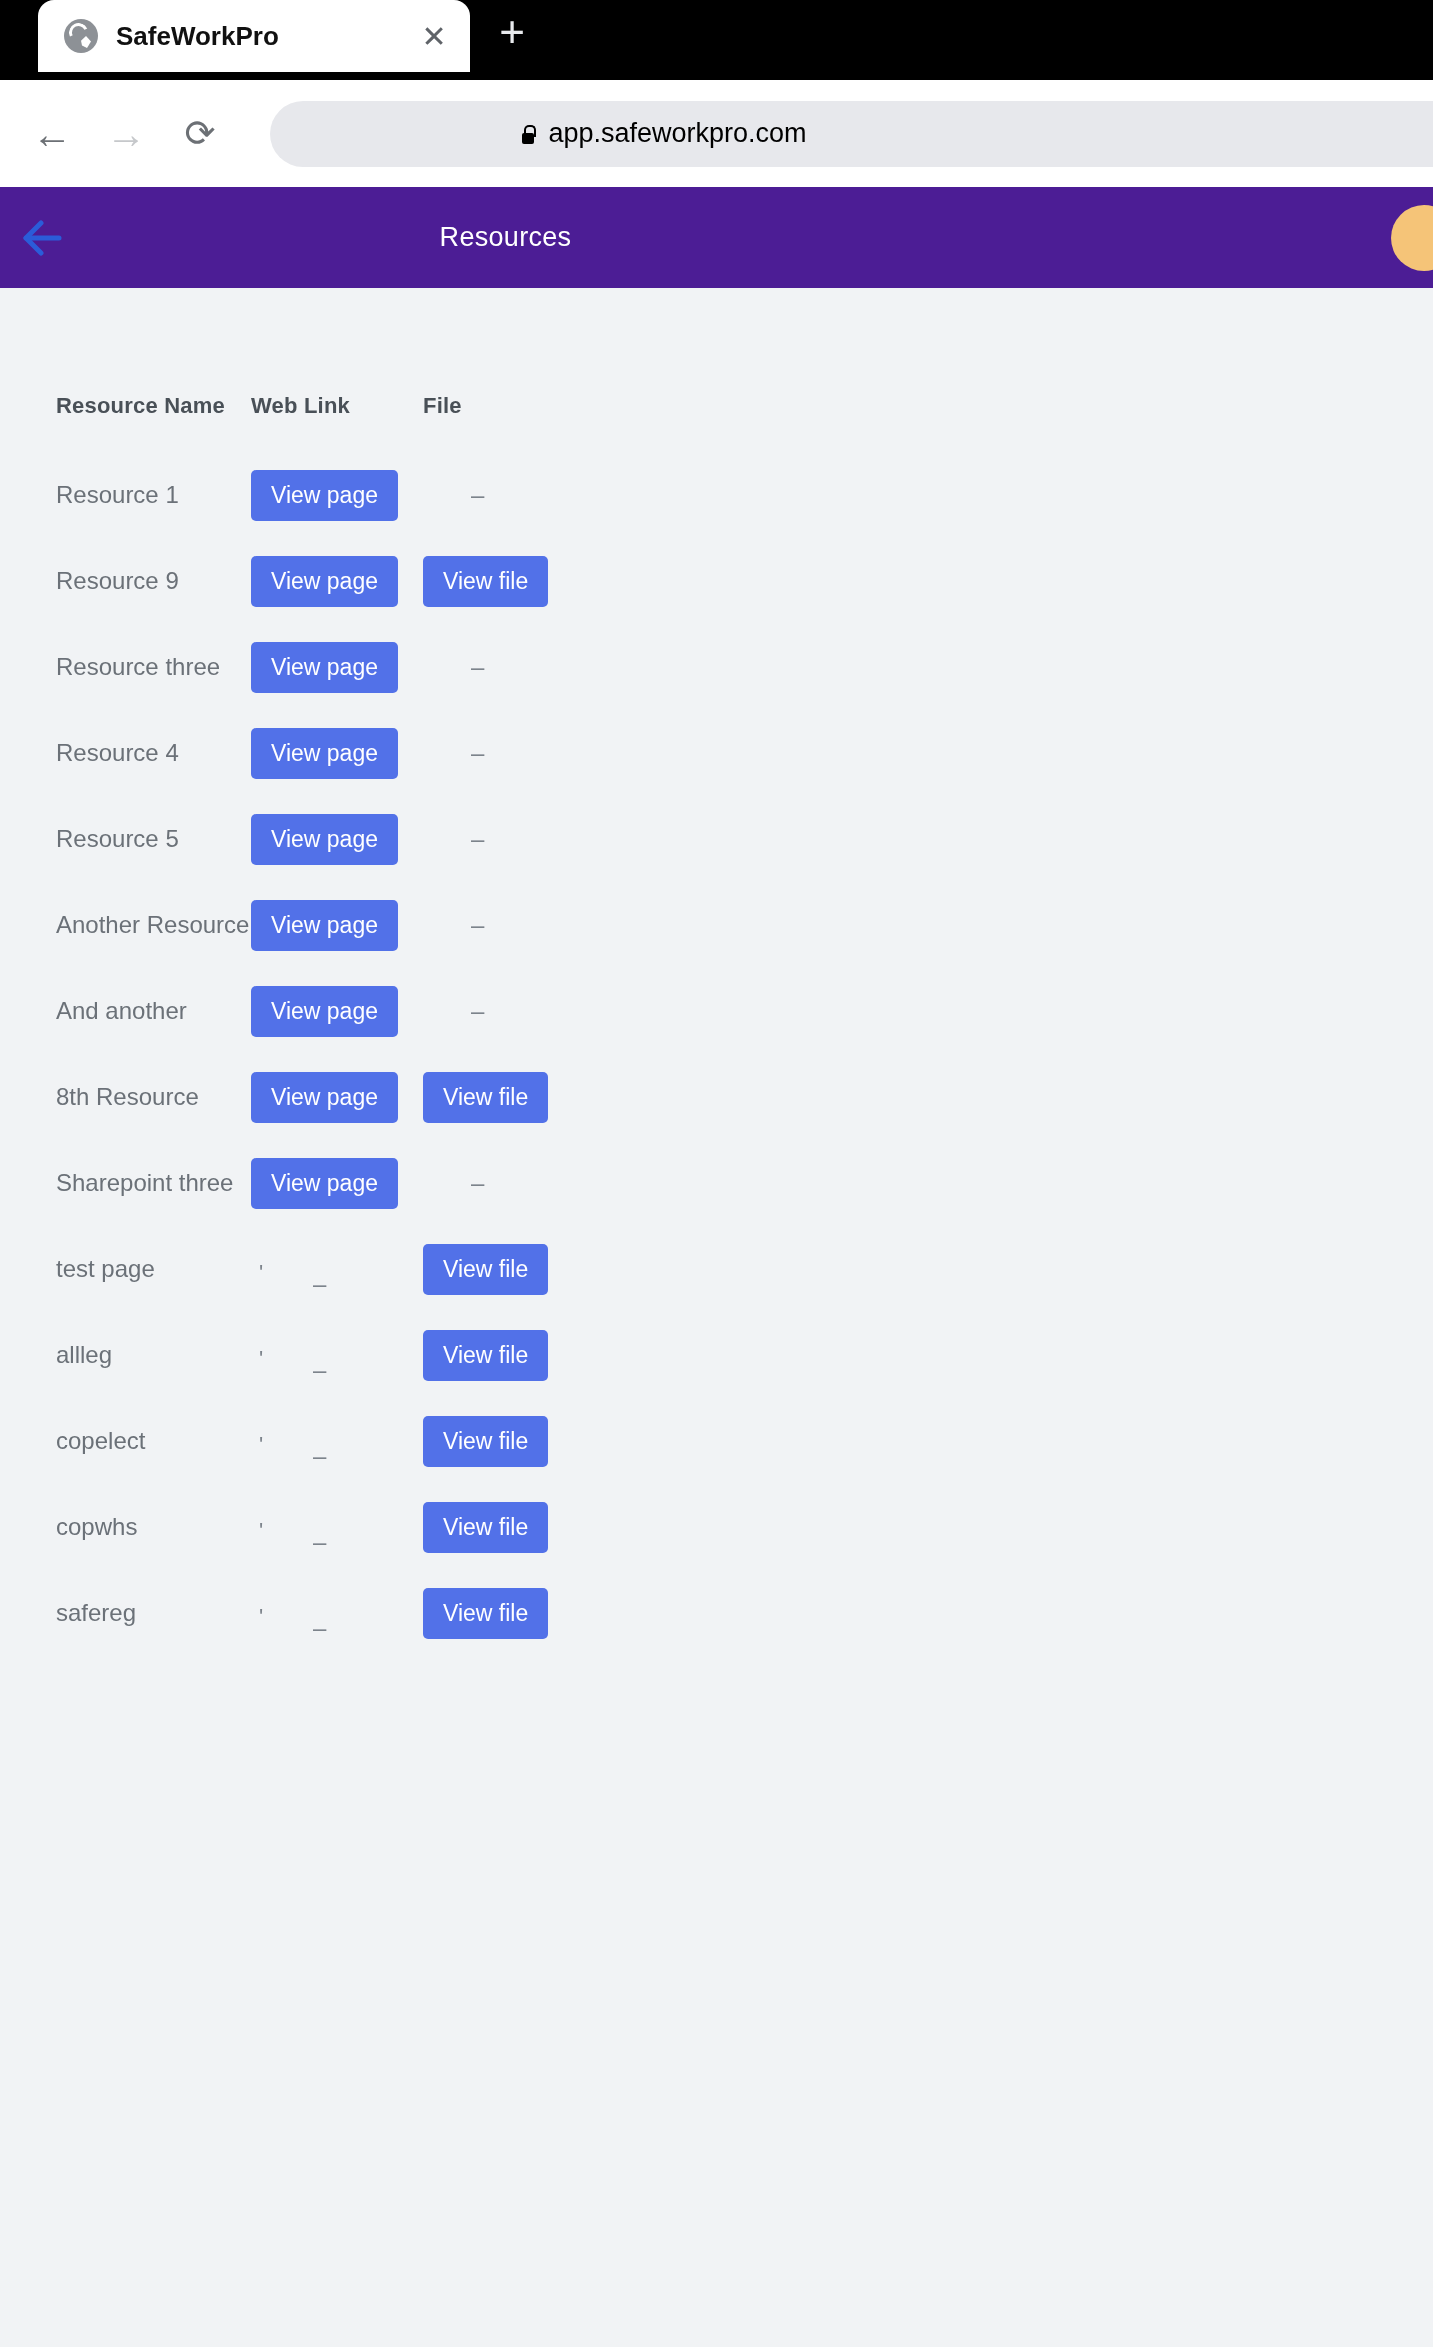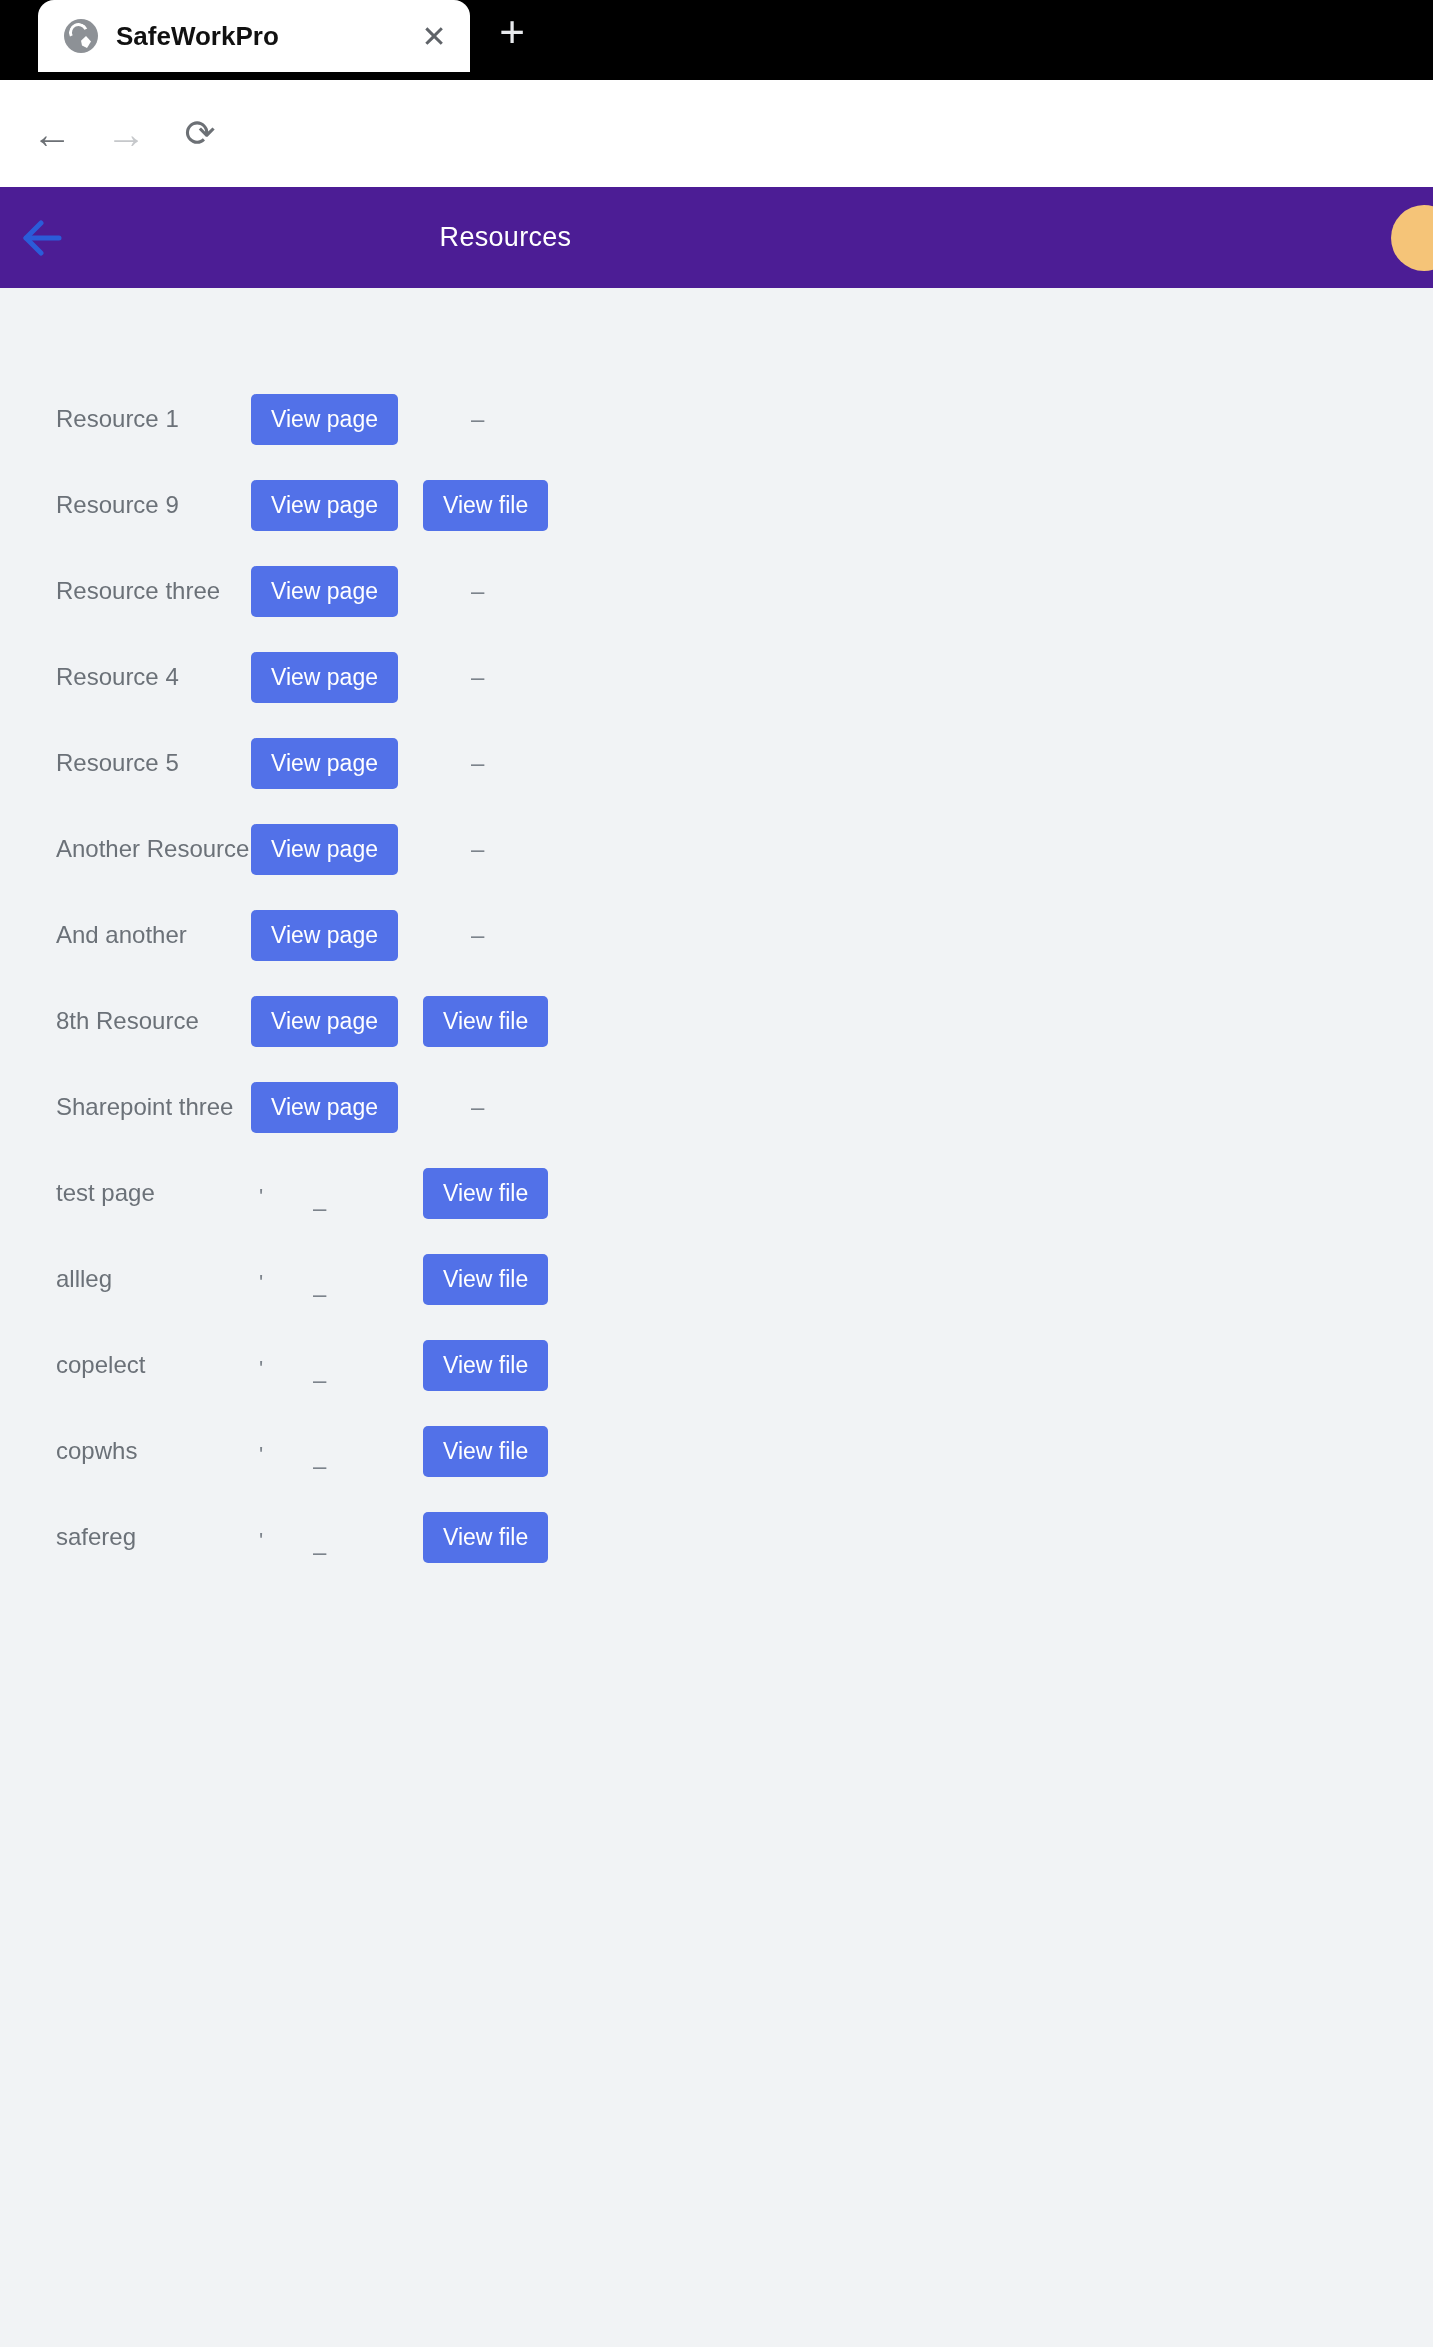--- a/index.html
+++ b/index.html
@@ -278,35 +278,46 @@
     <span class="tab-title">SafeWorkPro</span>
     <span class="tab-close">✕</span>
   </div>
   <div class="tab-newtab">+</div>
 </div>
 
 <div class="browser-toolbar">
   <div class="nav-btn">←</div>
   <div class="nav-btn disabled">→</div>
   <div class="nav-btn reload">⟳</div>
+  <div class="omnibox">
+    <div class="omnibox-inner">
+      <span class="lock-icon"></span>
+      <span class="omnibox-url">app.safeworkpro.com</span>
+    </div>
+  </div>
 </div>
 
 <div class="app-header">
   <div class="app-back">
     <svg width="44" height="40" viewBox="0 0 44 40" aria-hidden="true">
       <path d="M20 5 L5 20 L20 35" fill="none" stroke="#2b5cd9" stroke-width="5" stroke-linecap="round" stroke-linejoin="round"></path>
       <path d="M5 20 L38 20" fill="none" stroke="#2b5cd9" stroke-width="5" stroke-linecap="round"></path>
     </svg>
   </div>
   <div class="app-title">Resources</div>
   <div class="app-avatar"></div>
 </div>
 
 <div class="page">
   <div class="table" id="resources-table">
+    <div class="row head">
+      <div class="col-name th">Resource Name</div>
+      <div class="col-link th">Web Link</div>
+      <div class="col-file th">File</div>
+    </div>
 
   <div class="row">
         <div class="col-name cell-name">Resource 1</div>
         <div class="col-link"><button class="btn btn-page">View page</button></div>
         <div class="col-file"><span class="empty">–</span></div>
       </div>
       <div class="row">
         <div class="col-name cell-name">Resource 9</div>
         <div class="col-link"><button class="btn btn-page">View page</button></div>
         <div class="col-file"><button class="btn btn-file">View file</button></div>

